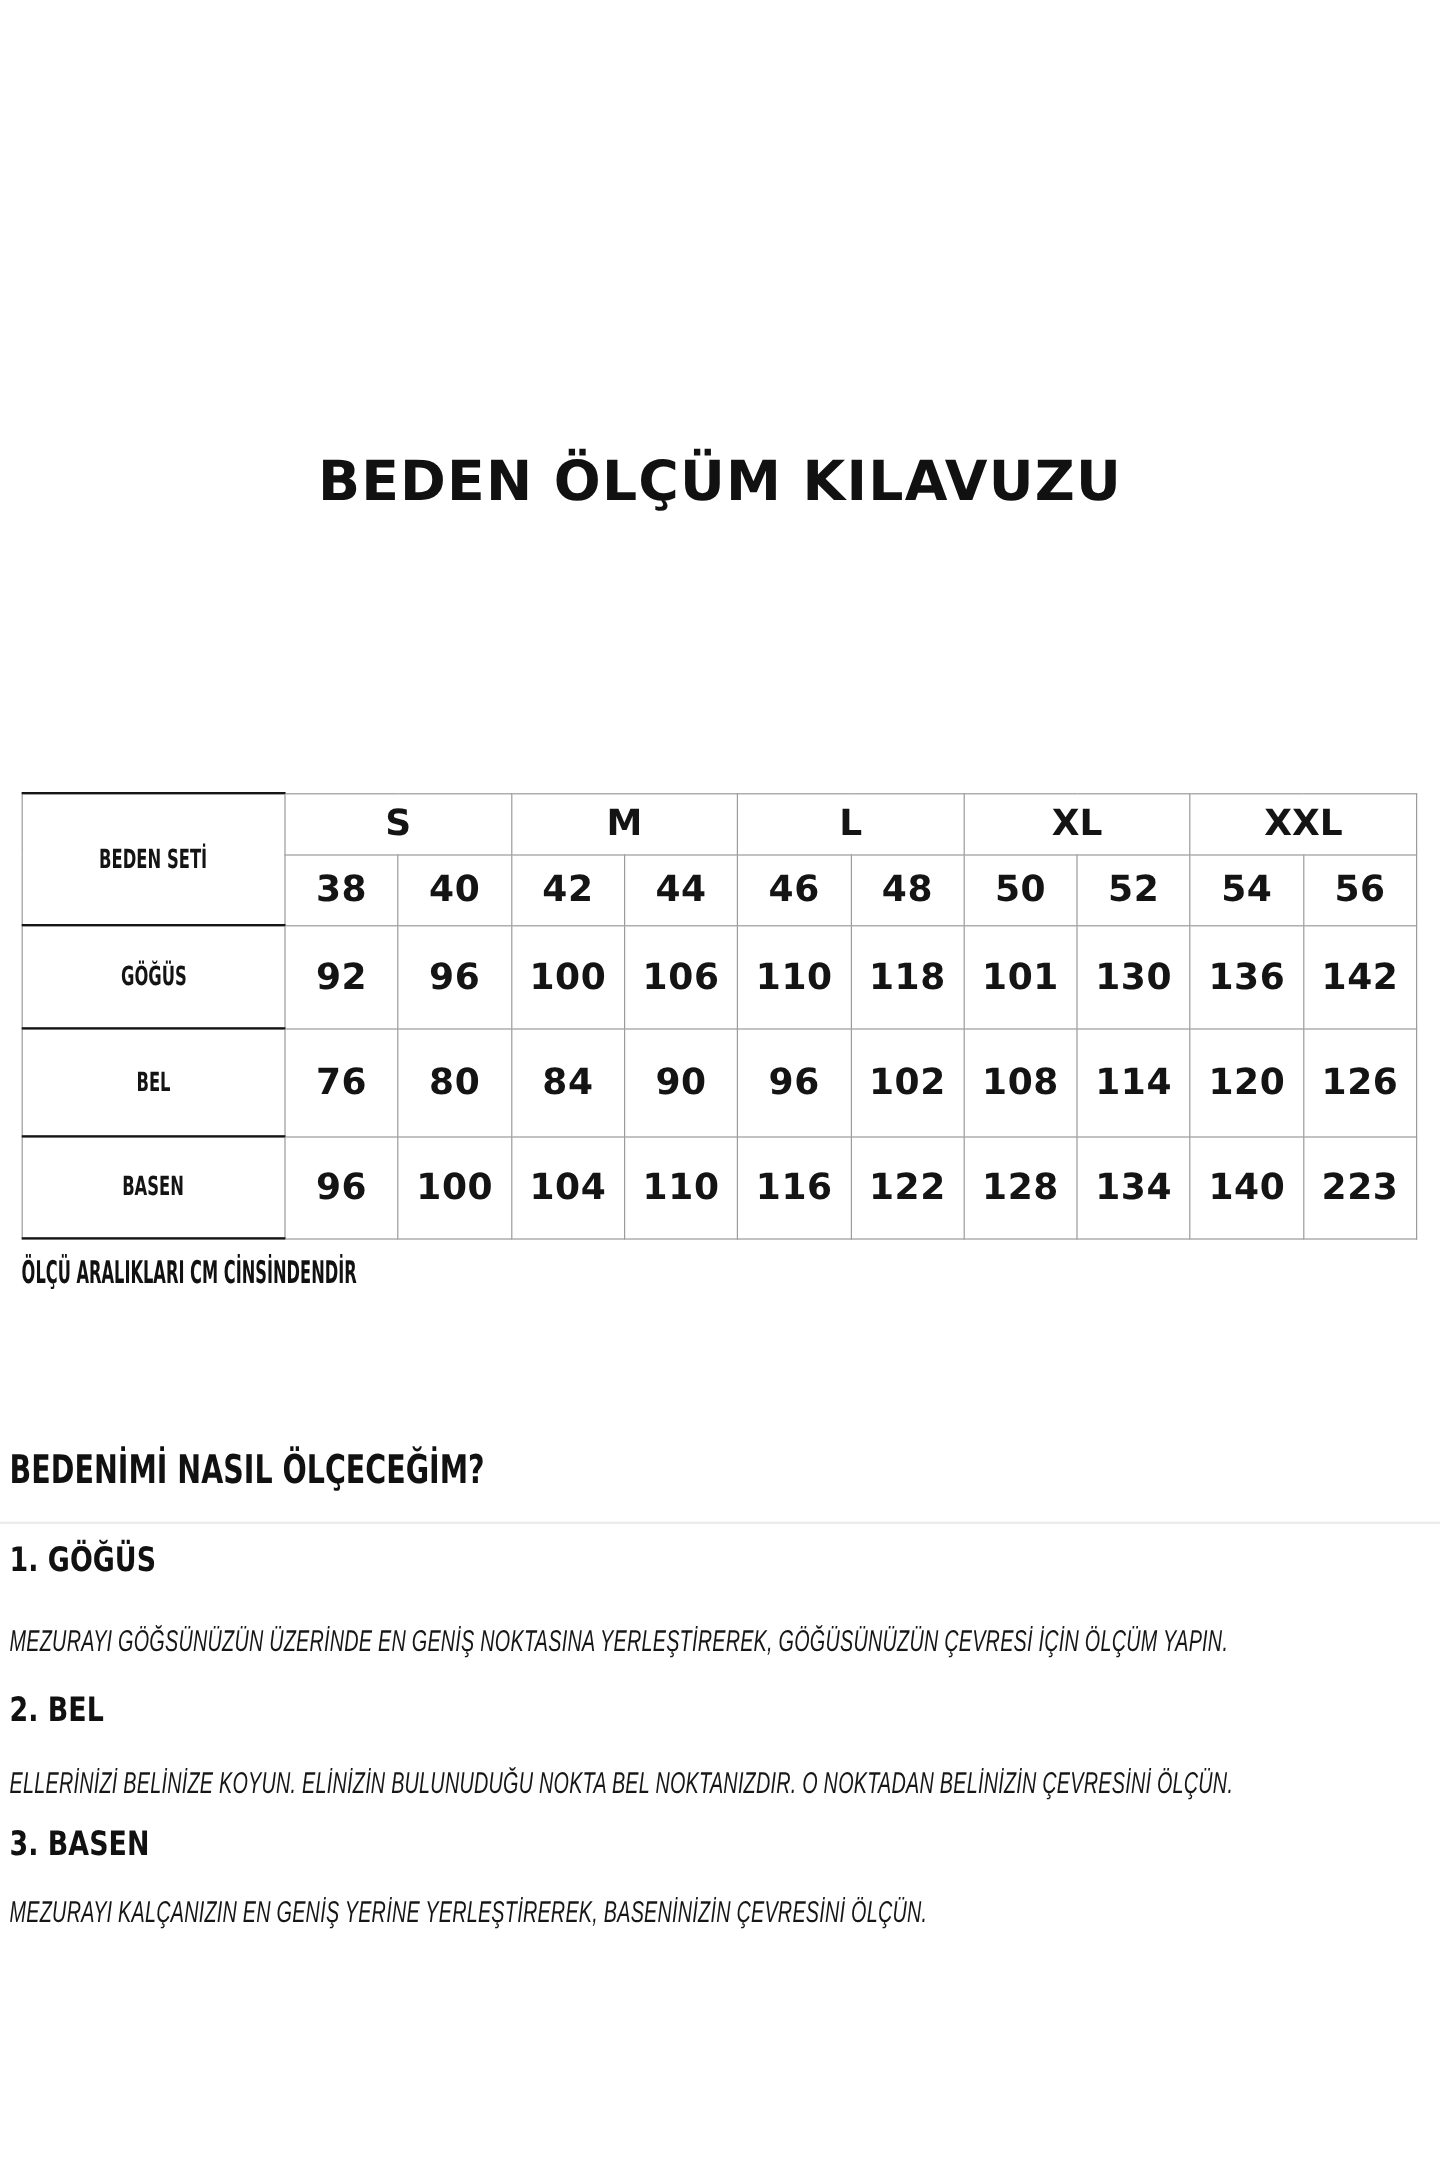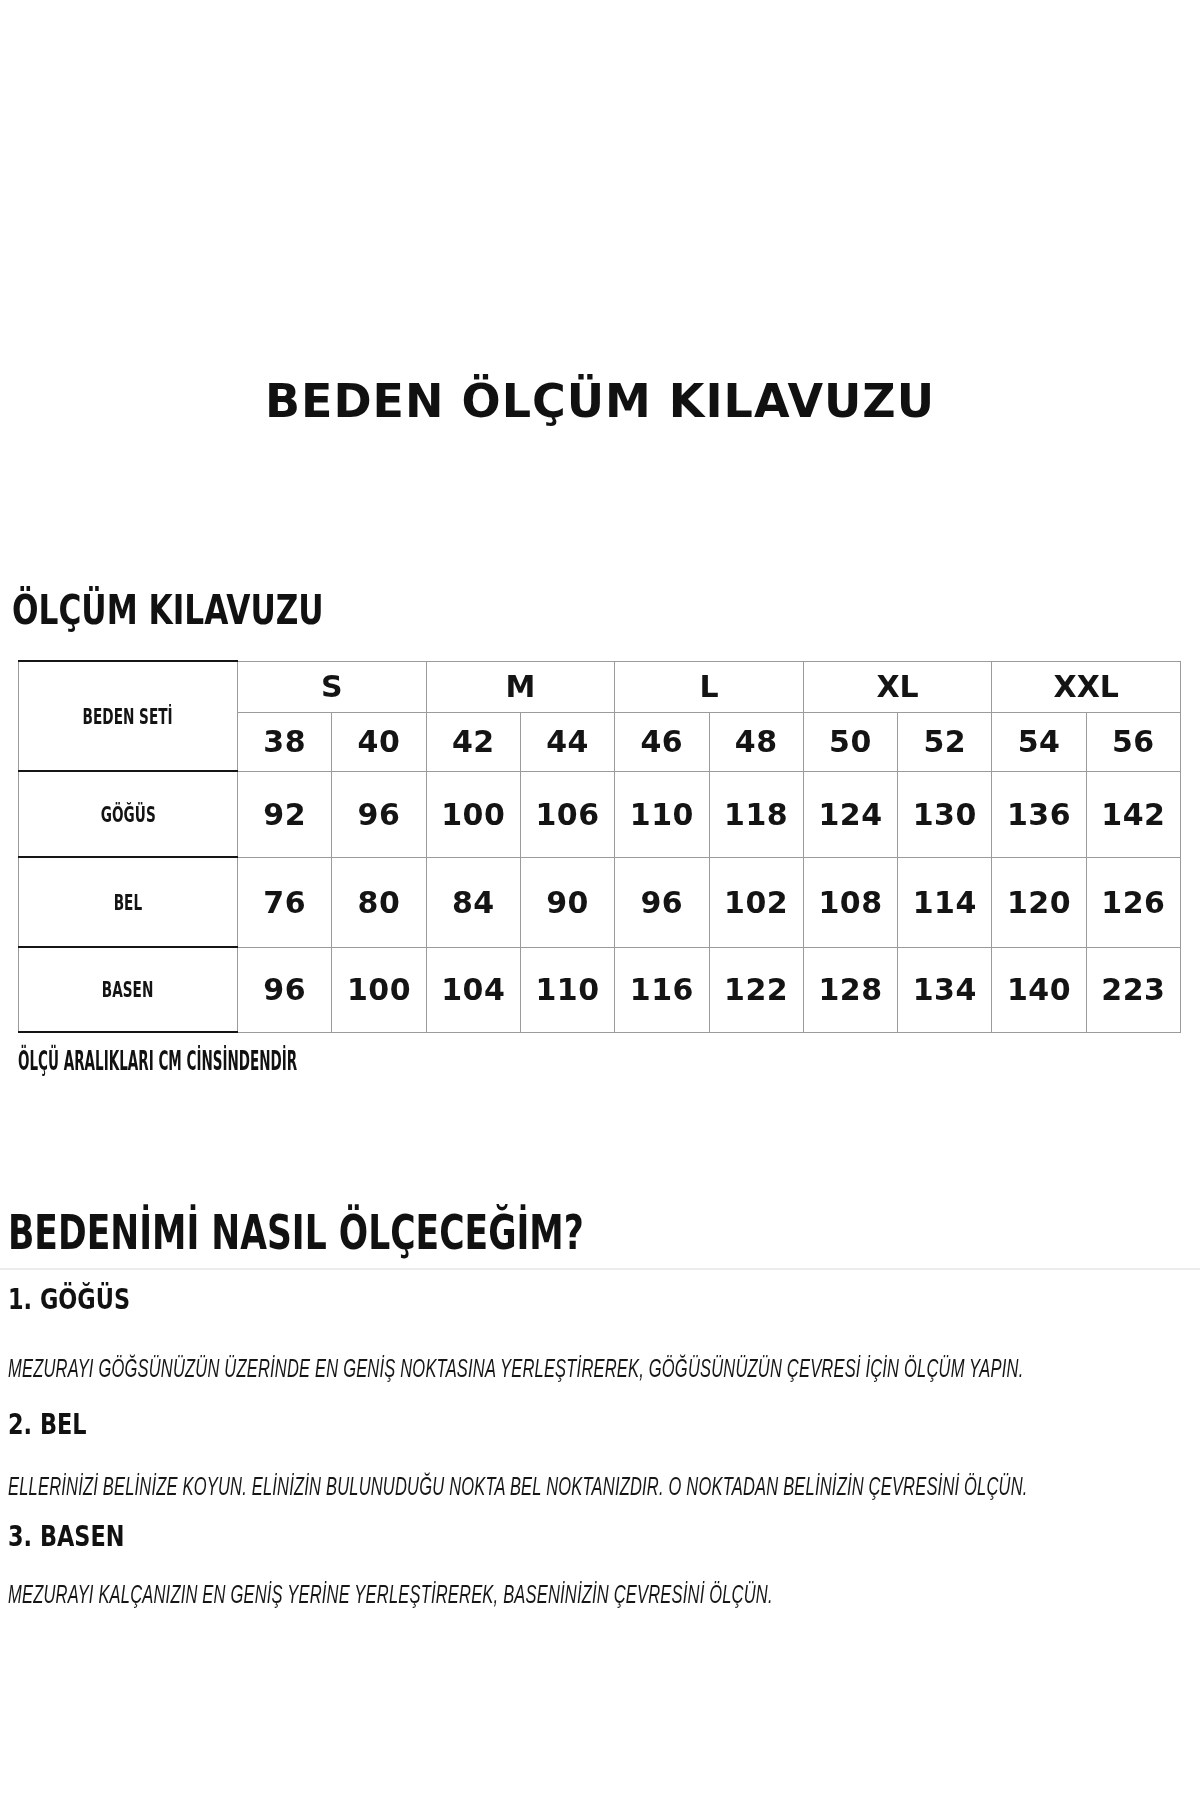--- a/index.html
+++ b/index.html
@@ -36,21 +36,21 @@
   .size-table .lbl .sqC{transform:scaleX(0.62);}
   .size-table .grp{font-size:30px;font-weight:bold;}
   .size-table .num{font-size:30px;font-weight:bold;letter-spacing:0.5px;margin-top:32px;}
 
   .footnote{
     top:1048px;left:18px;font-size:26px;font-weight:bold;line-height:1;text-align:right;
   }
   .footnote .sqL{transform:scaleX(0.52);}
 
   .howto-title{
-    top:1208px;left:8px;font-size:48px;font-weight:bold;line-height:1;text-align:center;
+    top:1208px;left:8px;font-size:33px;font-weight:bold;line-height:1;text-align:center;
   }
   .howto-title .sqL{transform:scaleX(0.72);}
 
   .divider{top:1268px;left:0;width:1200px;height:2px;background:#ececec;}
 
   .step-title{font-size:28px;font-weight:bold;line-height:1;left:8px;}
   .step-title .sqL{transform:scaleX(0.80);}
   .step-text{
     font-family:"Liberation Sans",sans-serif;font-style:italic;
     font-size:25px;line-height:1;left:8px;color:#161616;
@@ -61,23 +61,20 @@
   .t2{top:1411px;} .x2{top:1474px;}
   .t3{top:1523px;} .x3{top:1582px;}
 </style>
 </head>
 <body>
 
 <div class="page">
 
   <div class="abs page-title">BEDEN ÖLÇÜM KILAVUZU</div>
 
-  <div class="abs guide-title">
-    <span class="sqL">ÖLÇÜM KILAVUZU</span>
-  </div>
 
   <table class="size-table">
     <colgroup>
       <col style="width:219px">
       <col style="width:94.3px">
         <col style="width:94.3px">
         <col style="width:94.3px">
         <col style="width:94.3px">
         <col style="width:94.3px">
       <col style="width:94.3px">
@@ -108,21 +105,21 @@
       <td class="num">56</td>
     </tr>
     <tr style="height:86px;">
       <td class="hdr lbl"><span class="sqC">GÖĞÜS</span></td>
       <td class="num">92</td>
       <td class="num">96</td>
       <td class="num">100</td>
       <td class="num">106</td>
       <td class="num">110</td>
       <td class="num">118</td>
-      <td class="num">124</td>
+      <td class="num">101</td>
       <td class="num">130</td>
       <td class="num">136</td>
       <td class="num">142</td>
     </tr>
     <tr style="height:90px;">
       <td class="hdr lbl"><span class="sqC">BEL</span></td>
       <td class="num">76</td>
       <td class="num">80</td>
       <td class="num">84</td>
       <td class="num">90</td>

